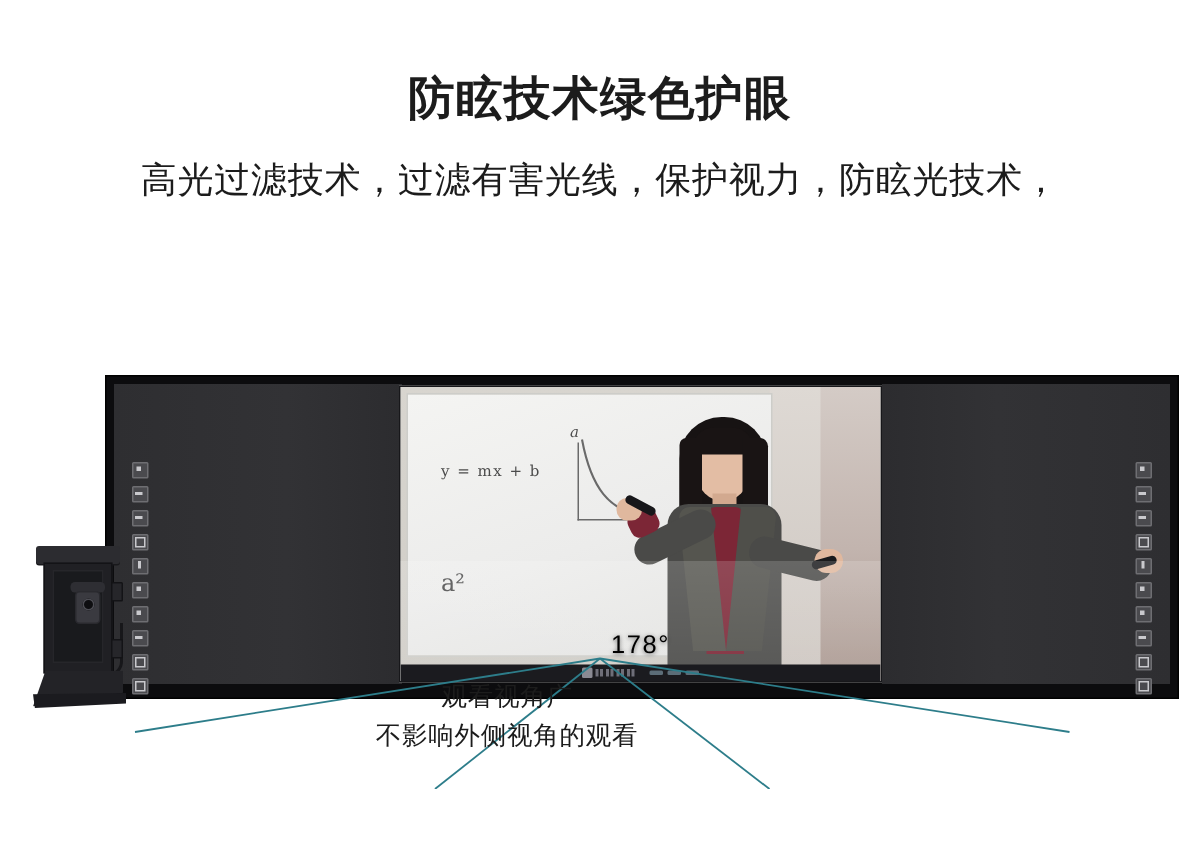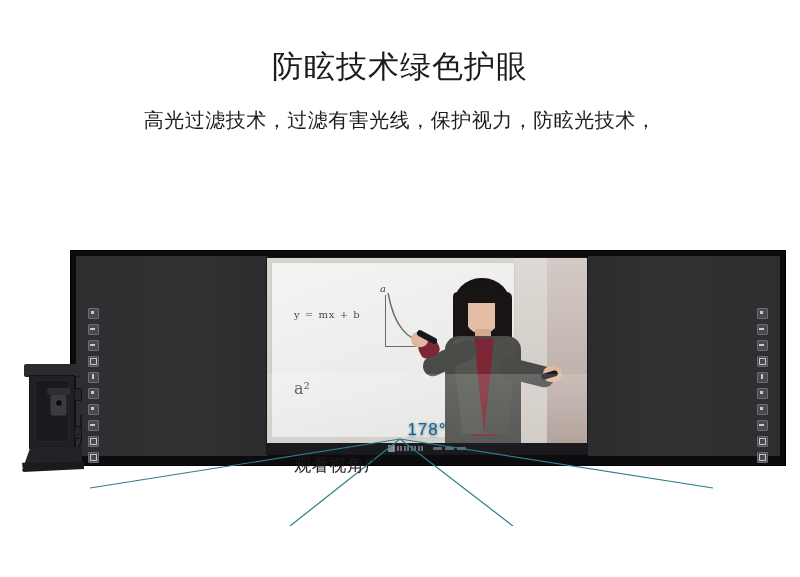--- a/index.html
+++ b/index.html
@@ -20,30 +20,30 @@
   .headline-block {
     position: absolute;
     left: 0;
     top: 44px;
     width: 800px;
     text-align: center;
   }
   .page-title {
     font-size: 31px;
     line-height: 44px;
-    font-weight: 400;
+    font-weight: 700;
     letter-spacing: 1px;
     color: #1c1c1c;
     margin: 0;
   }
   .subtitle-lines {
     margin-top: 16px;
   }
   .subtitle-line {
-    font-size: 20px;
+    font-size: 24px;
     line-height: 32px;
     font-weight: 400;
     letter-spacing: 0.5px;
     color: #1c1c1c;
   }
 
   
   .device-stage {
     position: absolute;
     left: 0;
@@ -287,21 +287,21 @@
   .tb-pills { display: flex; gap: 3px; }
   .tb-pills i { display: block; width: 9px; height: 3px; background: #5c6d78; border-radius: 1px; }
 
   
   .angle-label {
     position: absolute;
     left: 0;
     bottom: 14px;
     width: 100%;
     text-align: center;
-    color: #0369a1;
+    color: #000000;
     font-size: 17px;
     letter-spacing: 1px;
     text-shadow: 0 1px 3px rgba(0,0,0,0.55);
     font-family: "Liberation Sans", sans-serif;
   }
 
   
   .stand {
     position: absolute;
     left: 22px;
@@ -526,13 +526,14 @@
     <line x1="400" y1="203" x2="90" y2="252" stroke="#2d7d8a" stroke-width="1.2"></line>
     <line x1="400" y1="203" x2="713" y2="252" stroke="#2d7d8a" stroke-width="1.2"></line>
     <line x1="400" y1="203" x2="290" y2="290" stroke="#2d7d8a" stroke-width="1.2"></line>
     <line x1="400" y1="203" x2="513" y2="290" stroke="#2d7d8a" stroke-width="1.2"></line>
   </svg>
 
 </div>
 
 <div class="caption-block">
   <div class="caption-line">观看视角广</div>
+  <div class="caption-line">不影响外侧视角的观看</div>
 </div>
 
 </body></html>

